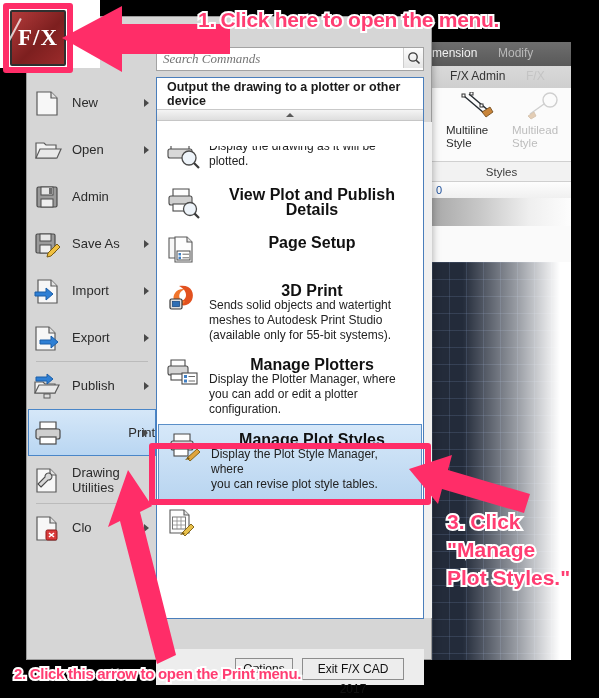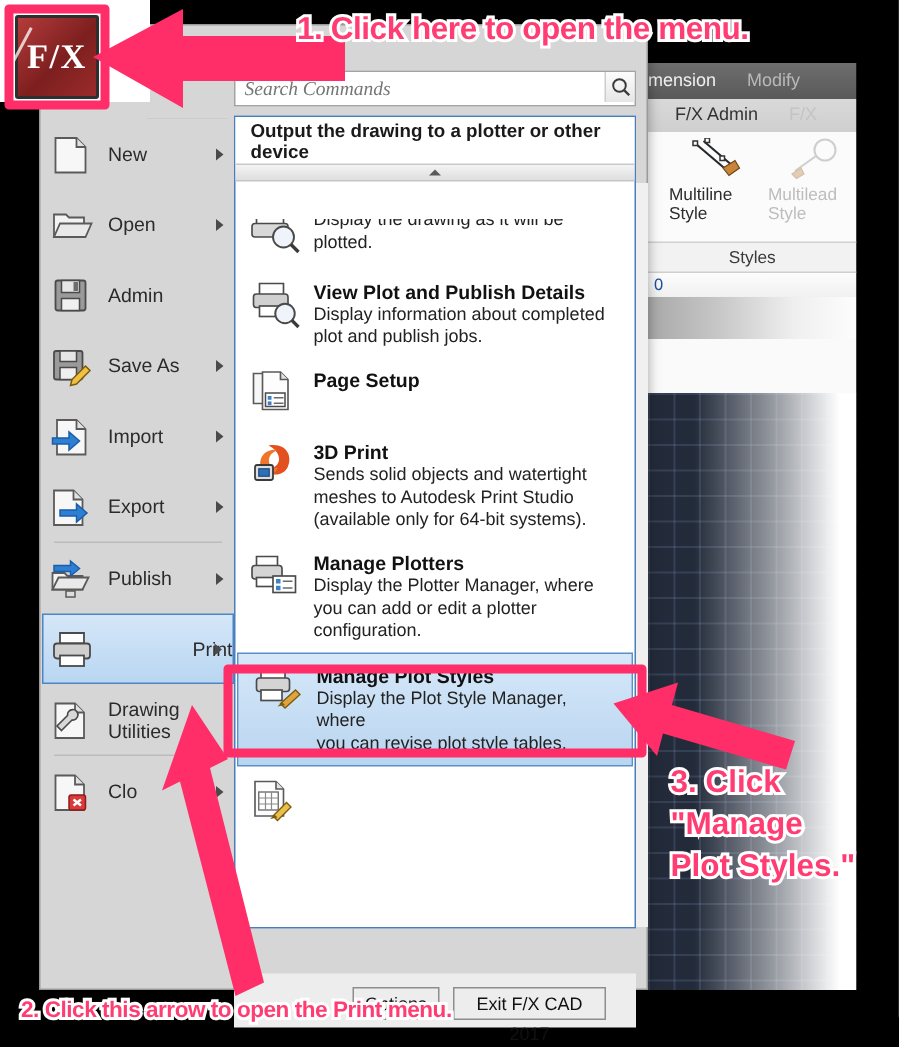--- a/index.html
+++ b/index.html
@@ -77,21 +77,21 @@
      padding-left:10px; font-size:12.5px; font-weight:bold; color:#1a1a1a; background:#fff; }
   .scrollup { height:11px; background:linear-gradient(#f4f4f4,#dedede); border-bottom:1px solid #c6c6c6;
      position:relative; }
   .scrollup:after { content:""; position:absolute; left:50%; top:3px; margin-left:-4px; width:0; height:0;
      border-bottom:4px solid #5a5a5a; border-left:4px solid transparent; border-right:4px solid transparent; }
   .panel-list { position:absolute; left:0; right:0; top:44px; bottom:0; overflow:hidden;margin-top:24px; }
 
   .pi { display:flex; padding:7px 8px 7px 8px; }
   .pi .pico { flex:0 0 40px; height:34px; position:relative; margin-right:4px; }
   .pi .ptext { flex:1; }
-  .pi .ptitle { font-size:13px; font-weight:bold; color:#111; line-height:15px; }
+  .pi .ptitle { font-size:16px; font-weight:bold; color:#111; line-height:15px;text-align:center; }
   .pi .pdesc { font-size:12px; color:#222; line-height:15px; }
   .pi.clip { margin-top:-14px; }
   .pi.hl { background:linear-gradient(#d6e8f9,#b9d5f0); border:1px solid #5a8fc8; margin:0 1px; }
 
   .panel-foot { position:absolute; left:129px; top:632px; width:268px; height:36px;
      background:#ededed; }
   .btn { position:absolute; top:9px; height:22px; border:1px solid #8d8d8d; background:#ededed;
      font-size:12px; color:#111; line-height:20px; text-align:center; }
   .btn-options { left:79px; width:58px; }
   .btn-exit { left:146px; width:102px; }
@@ -360,22 +360,20 @@
             <svg width="40" height="34" viewBox="0 0 40 34">
               <path d="M8 2 h16 v8 h-16 z" fill="#fdfdfd" stroke="#4a4a4a" stroke-width="1.1"></path>
               <rect x="4" y="9" width="23" height="9" rx="2" fill="#d0d0d0" stroke="#4a4a4a" stroke-width="1.1"></rect>
               <rect x="8" y="17" width="14" height="7" fill="#fff" stroke="#4a4a4a" stroke-width="1.1"></rect>
               <circle cx="25" cy="22" r="6.5" fill="#eef4fa" stroke="#4a4a4a" stroke-width="1.3"></circle>
               <line x1="29.6" y1="26.6" x2="34" y2="31" stroke="#3a3a3a" stroke-width="2.2"></line>
             </svg>
           </div>
           <div class="ptext">
             <div class="ptitle">View Plot and Publish Details</div>
-            <div class="pdesc" style="white-space:pre-line;">Display information about completed
-plot and publish jobs.</div>
           </div>
         </div>
 
         <div class="pi">
           <div class="pico">
             <svg width="40" height="34" viewBox="0 0 40 34">
               <path d="M4 3 h12 v20 h-12 z" fill="#f7f7f7" stroke="#5a5a5a" stroke-width="1.1"></path>
               <path d="M10 2 h12 l5 5 v20 h-17 z" fill="#fdfdfd" stroke="#5a5a5a" stroke-width="1.1"></path>
               <path d="M22 2 v5 h5" fill="#e2e2e2" stroke="#5a5a5a" stroke-width="1.1"></path>
               <rect x="12" y="16" width="13" height="9" fill="#fff" stroke="#4a4a4a" stroke-width="1"></rect>
@@ -396,21 +394,21 @@
               <path d="M14 3 C26 1 30 10 27 17 C24 24 14 24 12 18 C16 19 21 17 21 12 C21 8 18 5 14 3 Z" fill="#e2511f"></path>
               <path d="M20 6 C11 5 7 12 9 18 C11 23 19 23 20 18 C15 18 13 14 15 10 C16 8 18 7 20 6 Z" fill="#f0752c"></path>
               <rect x="5" y="16" width="12" height="10" rx="1.5" fill="#dfdfdf" stroke="#3a3a3a" stroke-width="1.2"></rect>
               <rect x="7.5" y="18.5" width="7" height="5" fill="#2f6fb5" stroke="#1c4c85" stroke-width="0.8"></rect>
             </svg>
           </div>
           <div class="ptext">
             <div class="ptitle">3D Print</div>
             <div class="pdesc" style="white-space:pre-line;">Sends solid objects and watertight
 meshes to Autodesk Print Studio
-(available only for 64-bit systems).</div>
+(available only for 55-bit systems).</div>
           </div>
         </div>
 
         <div class="pi">
           <div class="pico">
             <svg width="40" height="34" viewBox="0 0 40 34">
               <path d="M6 3 h14 v7 h-14 z" fill="#fdfdfd" stroke="#4a4a4a" stroke-width="1.1"></path>
               <rect x="3" y="9" width="20" height="9" rx="2" fill="#d4d4d4" stroke="#4a4a4a" stroke-width="1.1"></rect>
               <rect x="6" y="17" width="12" height="6" fill="#fff" stroke="#4a4a4a" stroke-width="1.1"></rect>
               <rect x="17" y="16" width="15" height="11" fill="#fff" stroke="#4a4a4a" stroke-width="1.1"></rect>

